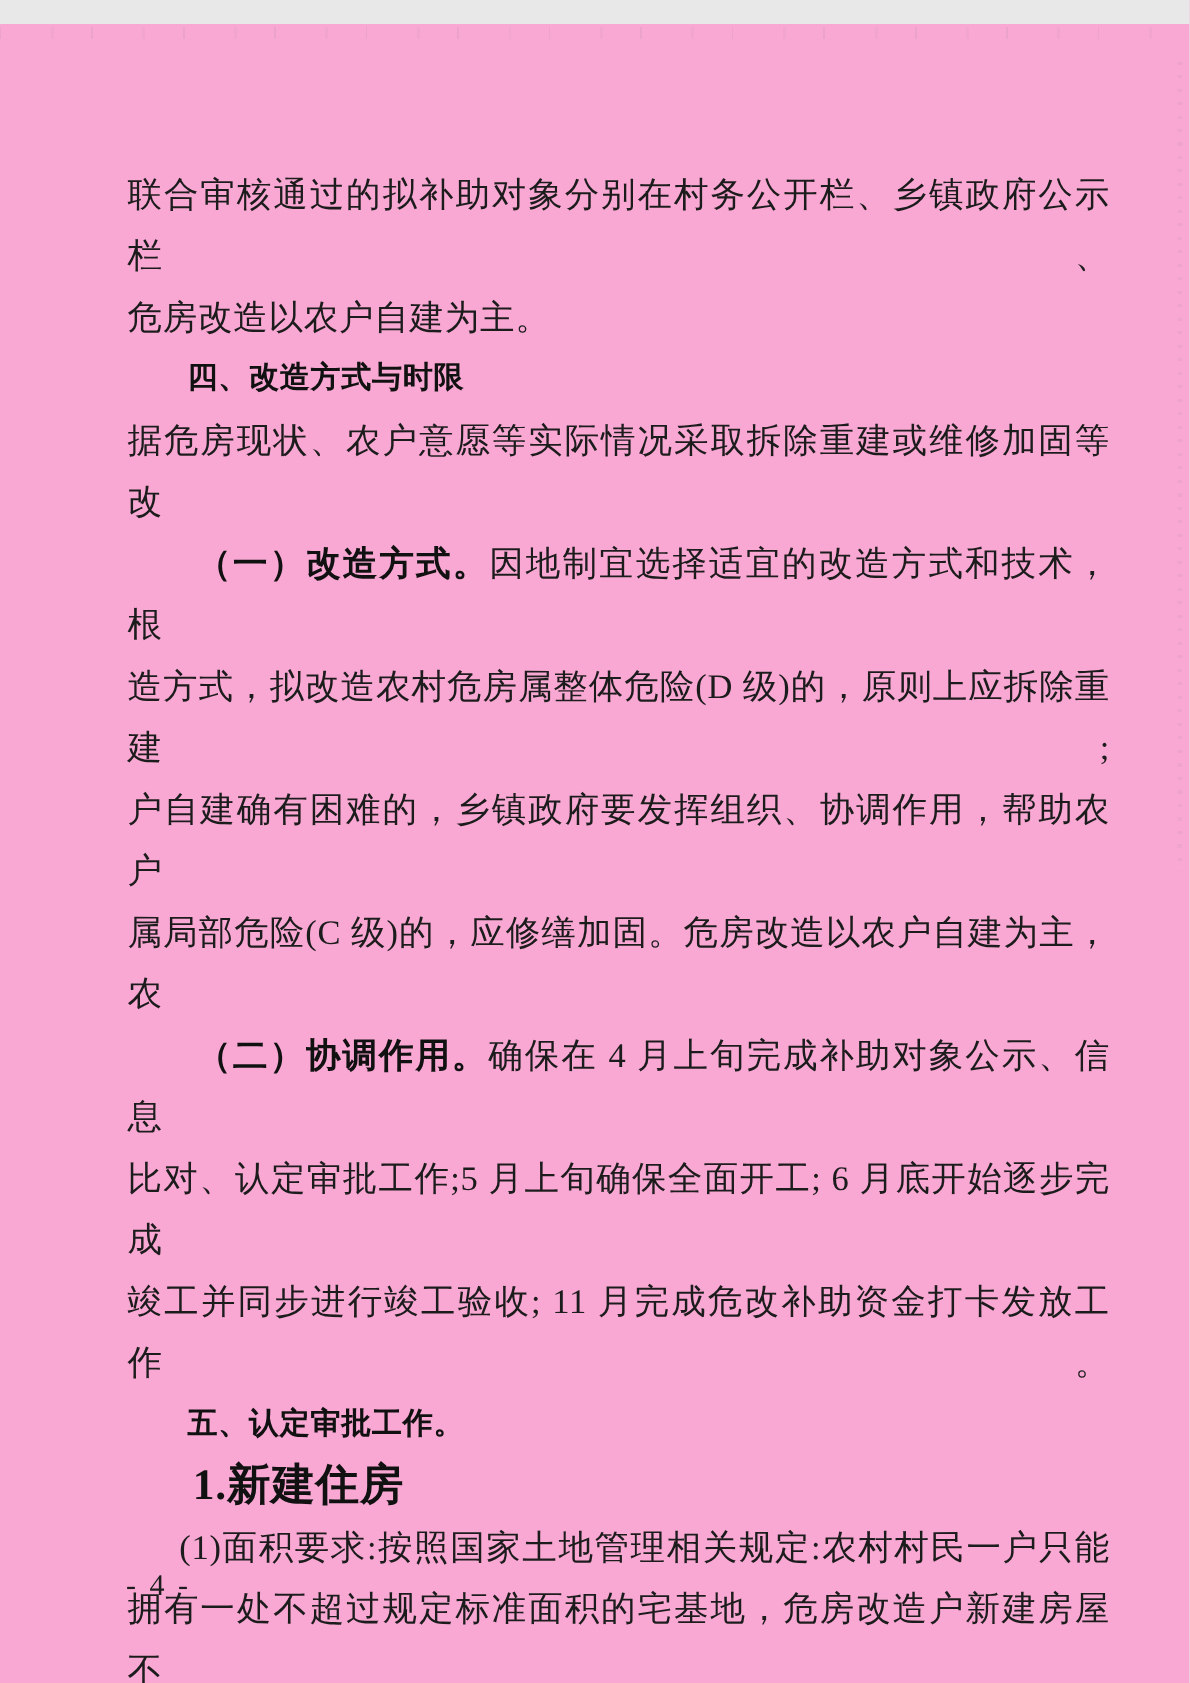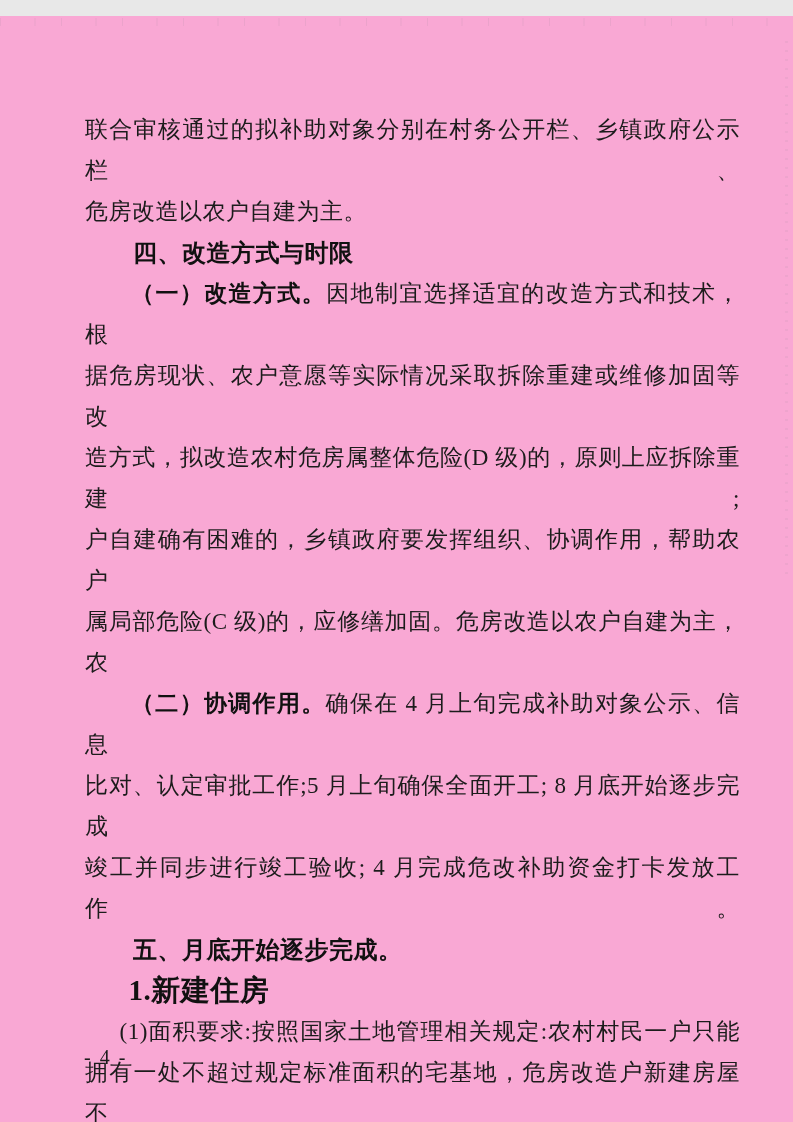--- a/index.html
+++ b/index.html
@@ -52,21 +52,21 @@
   .full {
     text-align: justify;
     text-align-last: justify;
     text-justify: inter-character;
   }
   .indent-2 { text-indent: 2em; }
   .indent-15 { text-indent: 1.5em; }
   .heading {
     font-family: "Liberation Sans", sans-serif;
     font-weight: 700;
-    font-size: 24px;
+    font-size: 20px;
     color: #111111;
   }
   .subheading {
     font-weight: 700;
     font-size: 29px;
     color: #111111;
   }
   .lead {
     font-weight: 700;
     color: #111111;
@@ -87,31 +87,31 @@
   <div class="noise-top"></div>
   <div class="noise-right"></div>
 
   <div class="body-text">
 
     <div class="line full">联合审核通过的拟补助对象分别在村务公开栏、乡镇政府公示栏、</div>
     <div class="line">危房改造以农户自建为主。</div>
 
     <div class="line heading indent-2">四、改造方式与时限</div>
 
+    <div class="line full">据危房现状、农户意愿等实际情况采取拆除重建或维修加固等改</div>
     <div class="line full indent-2"><span class="lead">（一）改造方式。</span><span>因地制宜选择适宜的改造方式和技术，根</span></div>
-    <div class="line full">据危房现状、农户意愿等实际情况采取拆除重建或维修加固等改</div>
     <div class="line full">造方式，拟改造农村危房属整体危险(D 级)的，原则上应拆除重建;</div>
     <div class="line full">户自建确有困难的，乡镇政府要发挥组织、协调作用，帮助农户</div>
     <div class="line full">属局部危险(C 级)的，应修缮加固。危房改造以农户自建为主，农</div>
 
     <div class="line full indent-2"><span class="lead">（二）协调作用。</span><span>确保在 4 月上旬完成补助对象公示、信息</span></div>
-    <div class="line full">比对、认定审批工作;5 月上旬确保全面开工; 8 月底开始逐步完成</div>
-    <div class="line full">竣工并同步进行竣工验收; 4 月完成危改补助资金打卡发放工作。</div>
+    <div class="line full">比对、认定审批工作;5 月上旬确保全面开工; 6 月底开始逐步完成</div>
+    <div class="line full">竣工并同步进行竣工验收; 11 月完成危改补助资金打卡发放工作。</div>
 
-    <div class="line heading indent-2">五、月底开始逐步完成。</div>
+    <div class="line heading indent-2">五、认定审批工作。</div>
 
     <div class="line subheading indent-15">1.新建住房</div>
 
     <div class="line full indent-15">(1)面积要求:按照国家土地管理相关规定:农村村民一户只能</div>
     <div class="line full">拥有一处不超过规定标准面积的宅基地，危房改造户新建房屋不</div>
 
   </div>
 
   <div class="page-number">- 4 -</div>
 </div>

